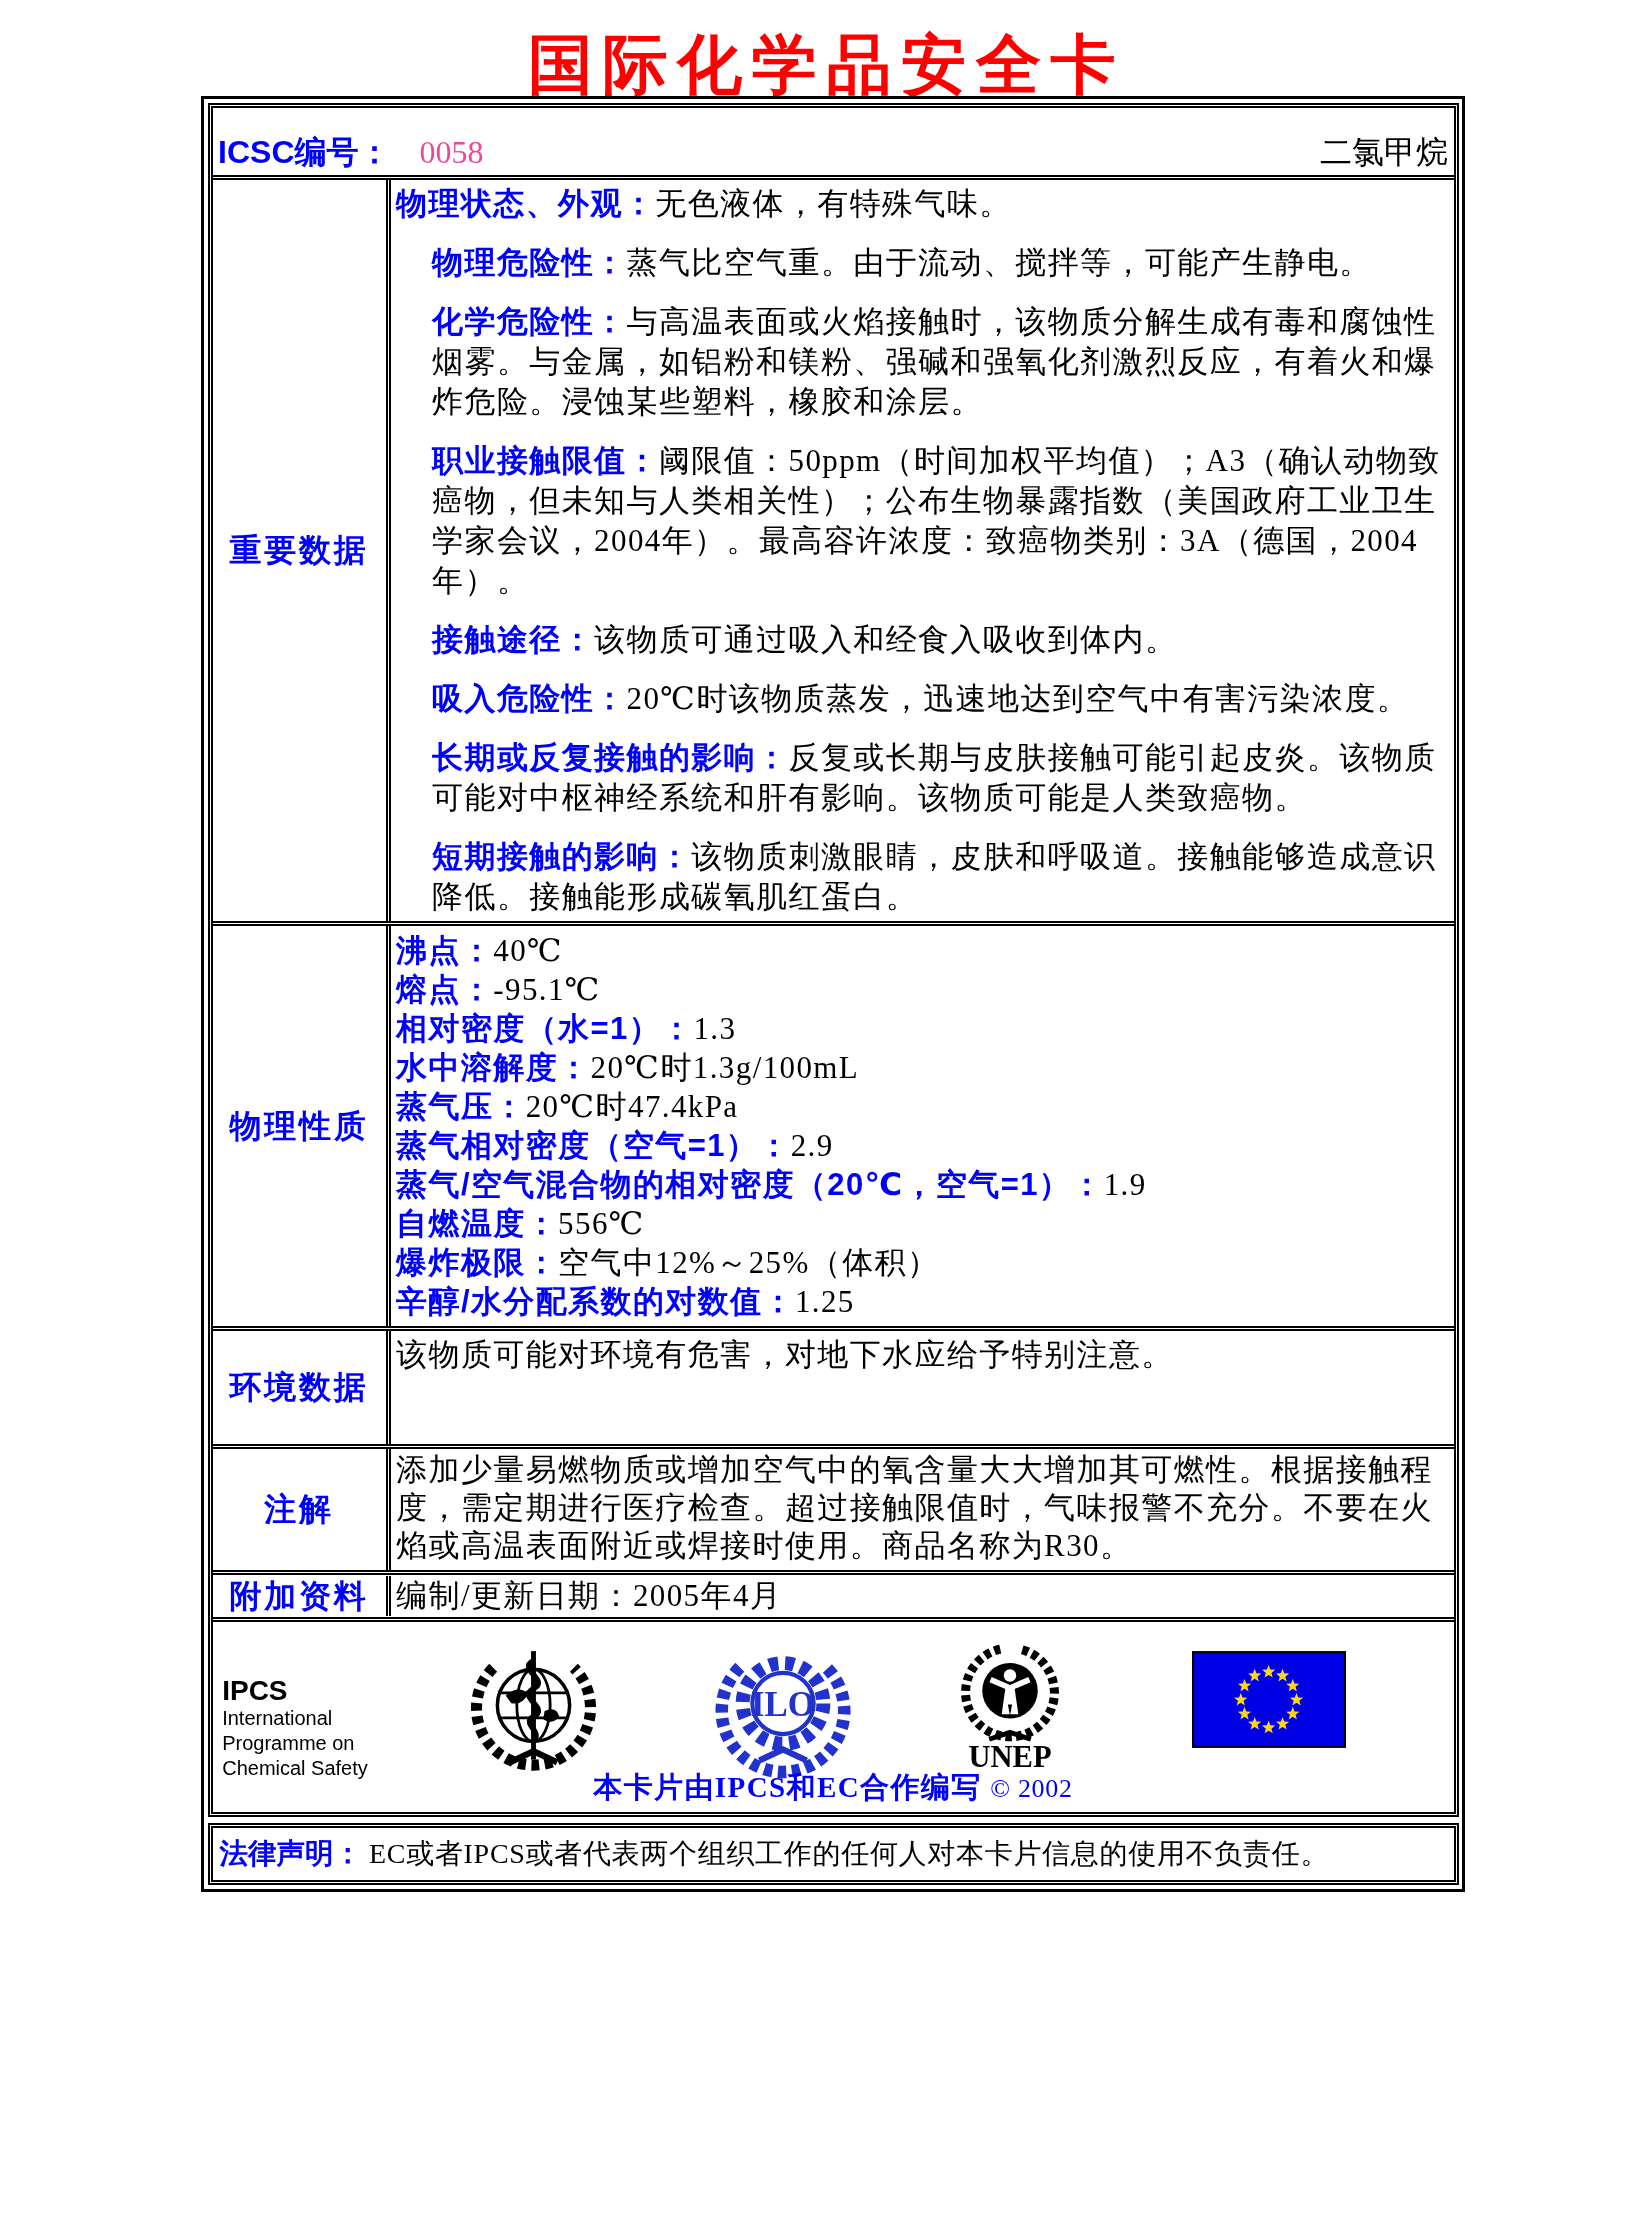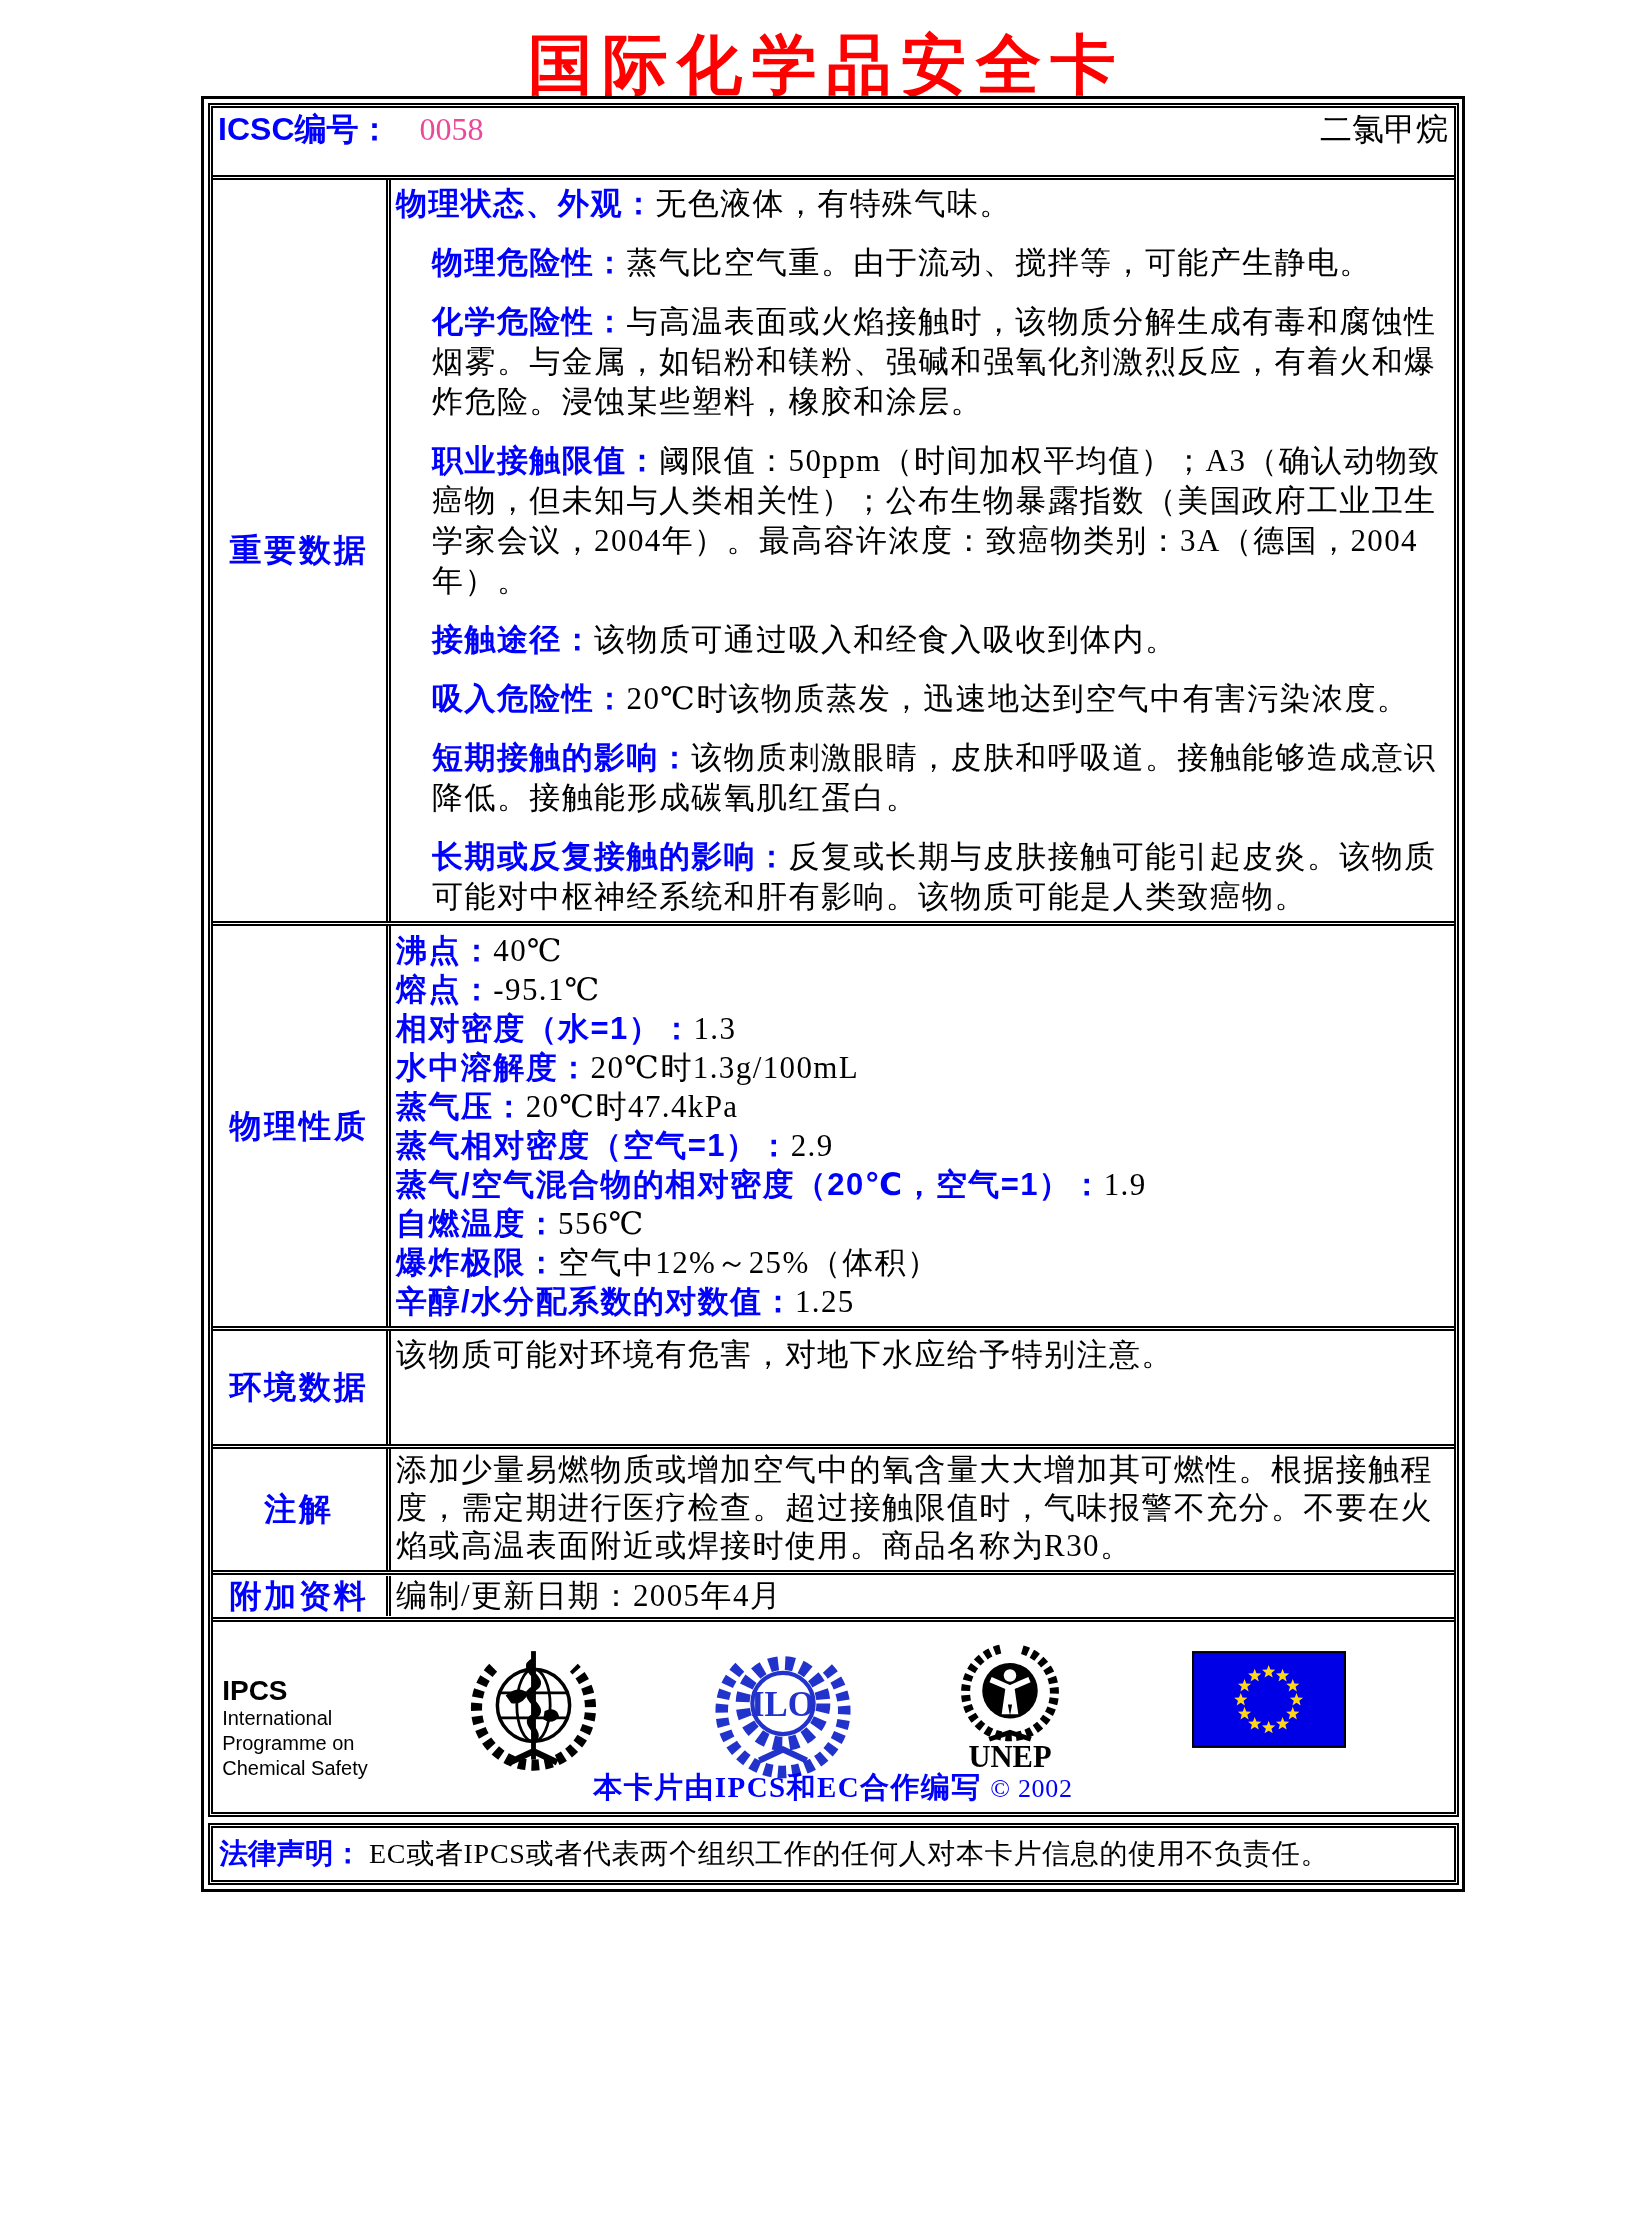--- a/index.html
+++ b/index.html
@@ -13,21 +13,21 @@
     font-family:"Liberation Serif","DejaVu Serif",serif;white-space:nowrap;
   }
   .card{
     position:absolute;left:201px;top:96px;width:1264px;
     border:3.5px solid #000;padding:3.5px;box-sizing:border-box;background:#fff;
   }
   .tbl{border:5.6px double #000;}
   .row{display:flex;box-sizing:border-box;align-items:stretch;}
   .row + .row{border-top:5.6px double #000;}
   .header-row{
-    height:67px;align-items:flex-start;justify-content:space-between;
+    height:67px;align-items:flex-end;justify-content:space-between;
     padding:0 5.6px;font-size:32px;white-space:nowrap;
   }
   .hdr-left{display:flex;align-items:center;}
   .blue-sans{font-family:"Liberation Sans","DejaVu Sans",sans-serif;font-weight:700;color:#0000ff;}
   .icsc-num{margin-left:29px;color:#ec4899;}
   .label-cell{
     flex:0 0 173px;border-right:5.6px double #000;
     display:flex;align-items:center;justify-content:center;text-align:center;
   }
   .slabel{
@@ -99,22 +99,22 @@
         <div class="label-cell">
           <span class="slabel">重要数据</span>
         </div>
         <div class="content-cell gapped">
           <p class="para"><span class="plabel">物理状态、外观：</span><span>无色液体，有特殊气味。</span></p>
           <p class="para"><span class="plabel">物理危险性：</span><span>蒸气比空气重。由于流动、搅拌等，可能产生静电。</span></p>
           <p class="para"><span class="plabel">化学危险性：</span><span>与高温表面或火焰接触时，该物质分解生成有毒和腐蚀性烟雾。与金属，如铝粉和镁粉、强碱和强氧化剂激烈反应，有着火和爆炸危险。浸蚀某些塑料，橡胶和涂层。</span></p>
           <p class="para"><span class="plabel">职业接触限值：</span><span>阈限值：50ppm（时间加权平均值）；A3（确认动物致癌物，但未知与人类相关性）；公布生物暴露指数（美国政府工业卫生学家会议，2004年）。最高容许浓度：致癌物类别：3A（德国，2004年）。</span></p>
           <p class="para"><span class="plabel">接触途径：</span><span>该物质可通过吸入和经食入吸收到体内。</span></p>
           <p class="para"><span class="plabel">吸入危险性：</span><span>20℃时该物质蒸发，迅速地达到空气中有害污染浓度。</span></p>
+          <p class="para"><span class="plabel">长期或反复接触的影响：</span><span>反复或长期与皮肤接触可能引起皮炎。该物质可能对中枢神经系统和肝有影响。该物质可能是人类致癌物。</span></p>
           <p class="para"><span class="plabel">短期接触的影响：</span><span>该物质刺激眼睛，皮肤和呼吸道。接触能够造成意识降低。接触能形成碳氧肌红蛋白。</span></p>
-          <p class="para"><span class="plabel">长期或反复接触的影响：</span><span>反复或长期与皮肤接触可能引起皮炎。该物质可能对中枢神经系统和肝有影响。该物质可能是人类致癌物。</span></p>
         </div>
       </div>
 
       <div class="row r-physical">
         <div class="label-cell">
           <span class="slabel">物理性质</span>
         </div>
         <div class="content-cell">
           <p class="para"><span class="plabel">沸点：</span><span>40℃</span></p>
           <p class="para"><span class="plabel">熔点：</span><span>-95.1℃</span></p>

